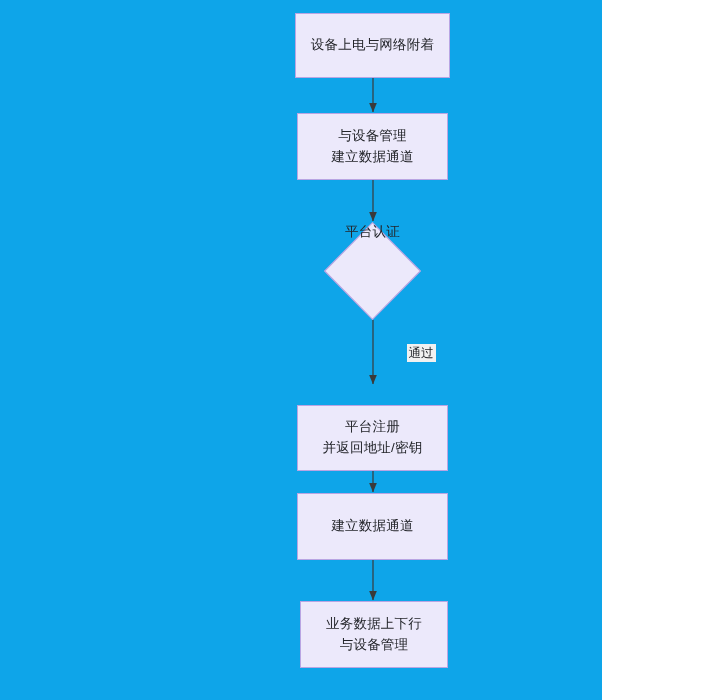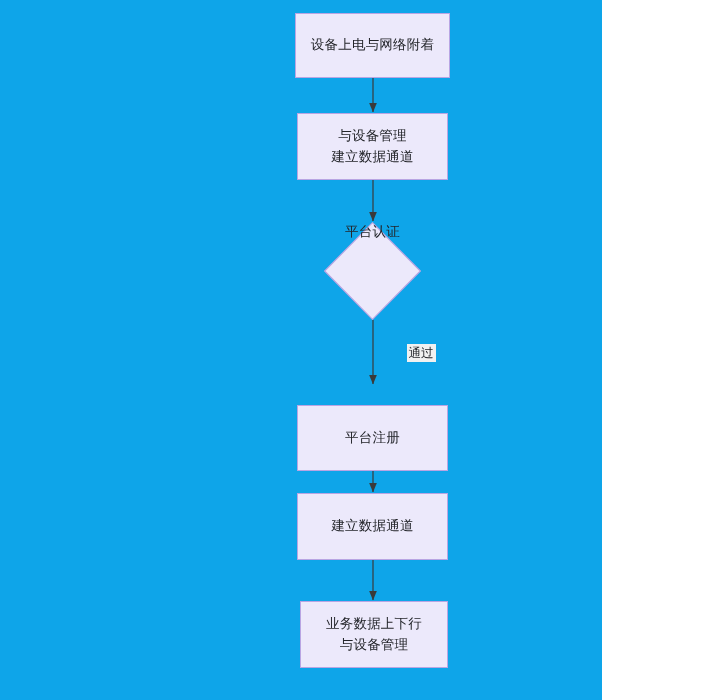--- a/index.html
+++ b/index.html
@@ -111,20 +111,21 @@
 
   <div class="diamond-wrap" id="node-n3" style="left: 324px; top: 222px; width: 97px; height: 98px;">
     <svg class="diamond-shape" viewBox="0 0 100 100" preserveAspectRatio="none">
       <polygon points="50,0.7 99.3,50 50,99.3 0.7,50" fill="#ece9fb" stroke="#b9a5e3" stroke-width="1.2" vector-effect="non-scaling-stroke"></polygon>
     </svg>
     <span class="diamond-label">平台认证</span>
   </div>
 
   <div class="node" id="node-n4" style="left: 297px; top: 385px; width: 151px; height: 66px; margin-top: 20px;">
     <span class="line1">平台注册</span>
+    <span class="line2">并返回地址/密钥</span>
   </div>
 
   <div class="node" id="node-n5" style="left: 297px; top: 493px; width: 151px; height: 67px;">
     <span class="line1">建立数据通道</span>
   </div>
 
   <div class="node" id="node-n6" style="left: 300px; top: 601px; width: 148px; height: 67px; justify-content: center;">
     <span class="line1">业务数据上下行</span>
     <span class="line2">与设备管理</span>
   </div>

